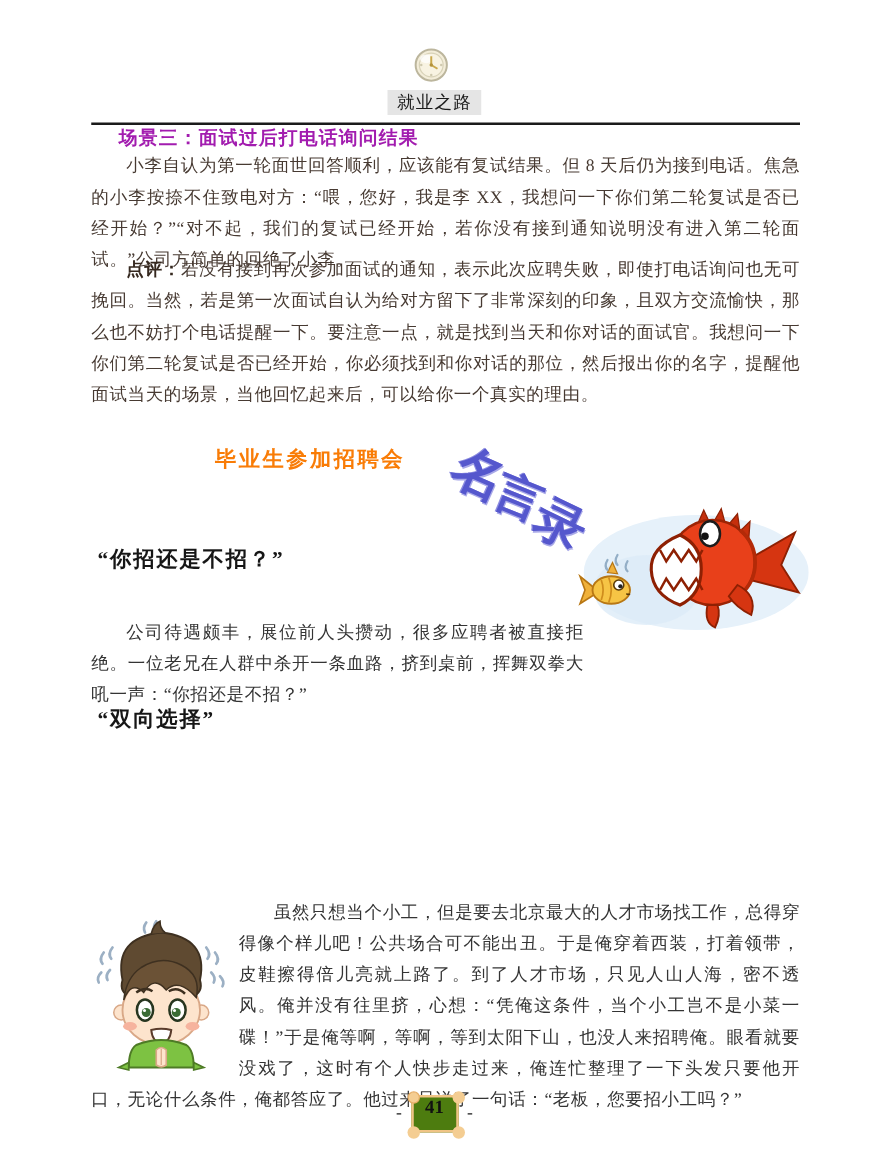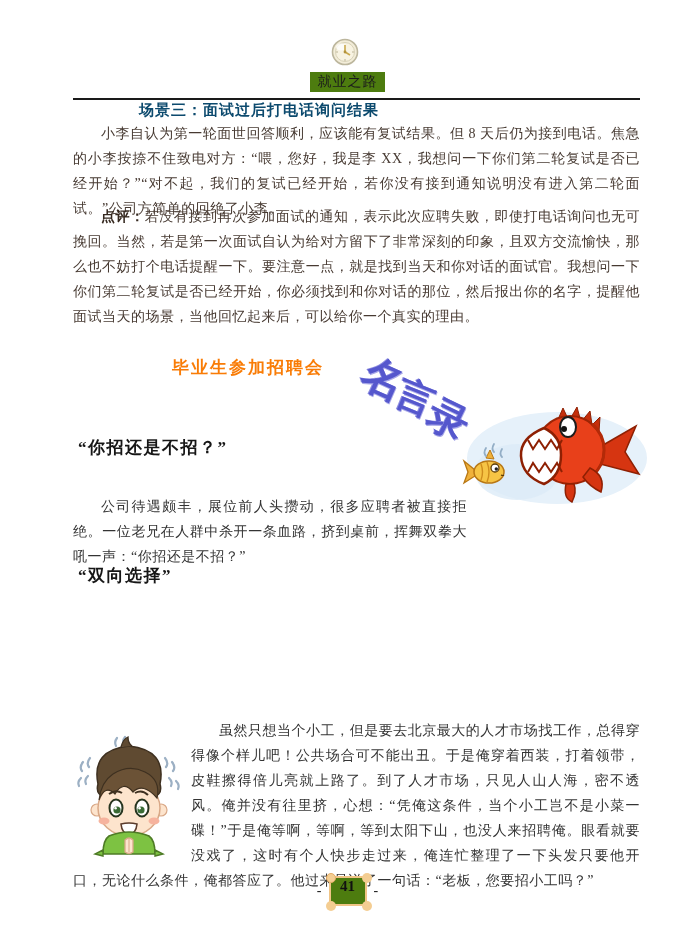--- a/index.html
+++ b/index.html
@@ -5,28 +5,28 @@
   * { margin:0; padding:0; box-sizing:border-box; }
   html,body { background:#ffffff; }
   .page {
     position:relative; width:695px; height:931px; background:#fff;
     font-family:"Liberation Serif","DejaVu Serif",serif; overflow:hidden;
   }
   
   .hdr-icon { position:absolute; left:331px; top:38px; width:28px; height:28px; }
   .hdr-title {
     position:absolute; left:310px; top:72px; width:75px; text-align:center;
-    font-size:14px; color:#1c1c1c; background:#4d7c0f; padding:1px 2px;
+    font-size:14px; color:#1c1c1c; background:#e5e5e5; padding:1px 2px;
     letter-spacing:1px;
   }
   .hdr-rule { position:absolute; left:73px; top:98px; width:567px; height:2px; background:#1a1a1a; }
   
   .scene-heading {
     position:absolute; left:95px; top:101px; font-size:15px; font-weight:bold;
-    color:#0c4a6e; letter-spacing:1px;margin-left:44px;
+    color:#a21caf; letter-spacing:1px;
   }
   .para {
     position:absolute; left:73px; width:567px; font-size:14px; line-height:25px;
     color:#473a32; text-align:justify; text-indent:2em; letter-spacing:0.5px;
   }
   .scene-body { top:121px; }
   .comment { top:204px; }
   .comment-label { font-weight:bold; color:#35281f;margin-top:45px; }
   
   .fair-title {

